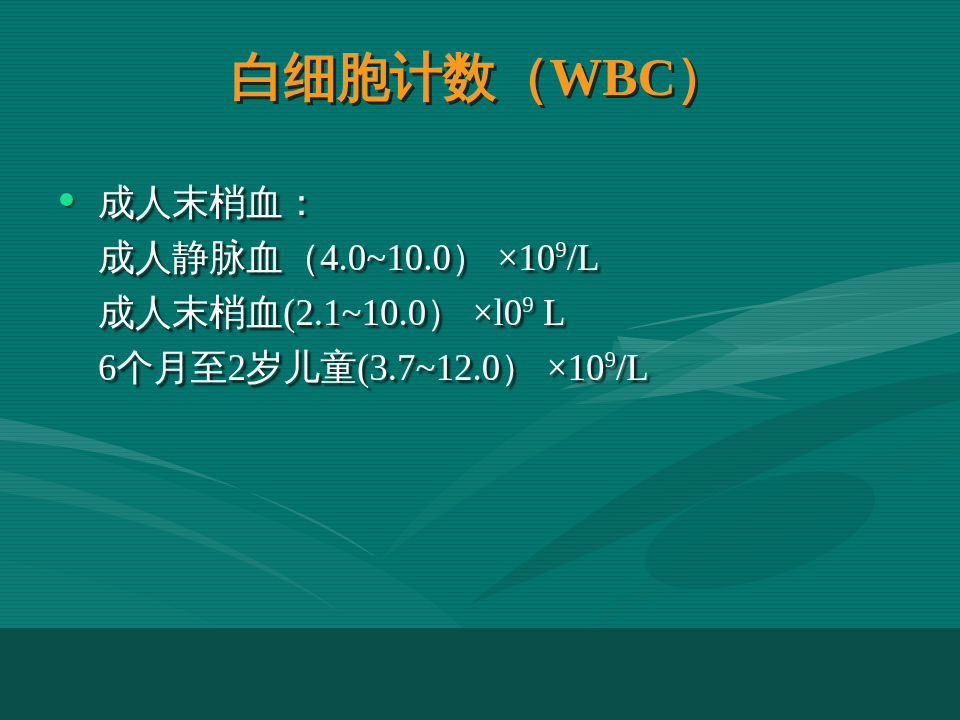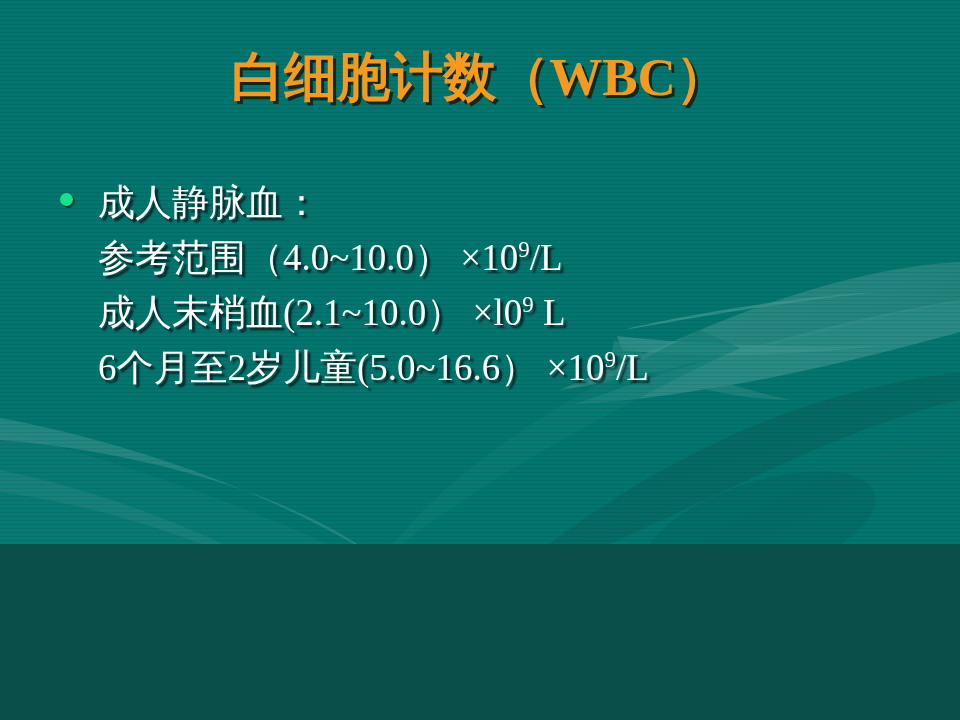--- a/index.html
+++ b/index.html
@@ -4,21 +4,21 @@
 <title>WBC Slide</title>
 <style>
   html, body {
     margin: 0;
     padding: 0;
     background: #0a4f4a;
   }
   #slide {
     position: relative;
     width: 960px;
-    height: 544px;
+    height: 628px;
     overflow: hidden;
     background: #0f172a;
     font-family: "Liberation Serif", "DejaVu Serif", serif;
     -webkit-font-smoothing: antialiased;
   }
 
   
   .bg-base {
     position: absolute;
     inset: 0;
@@ -152,34 +152,34 @@
 
   <div class="bg-scanlines"></div>
 
   <div class="title">白细胞计数（WBC）</div>
 
   <div class="body">
 
 
     <div class="bullet-row">
       <span class="bullet-dot"></span>
-      <span class="ptext">成人静脉血：</span>
+      <span class="ptext">成人末梢血：</span>
     </div>
 
     <div>
 
       <span class="sub">
-        <span>参考范围</span><span class="num">（4.0~10.0）</span>&nbsp;<span class="num">×</span><span class="num">10</span><span class="num sup">9</span><span class="num">/L</span>
+        <span>成人静脉血</span><span class="num">（4.0~10.0）</span>&nbsp;<span class="num">×</span><span class="num">10</span><span class="num sup">9</span><span class="num">/L</span>
       </span>
 
       <span class="sub">
         <span>成人末梢血</span><span class="num">(2.1~10.0）</span>&nbsp;<span class="num">×</span><span class="num">l0</span><span class="num sup">9</span><span class="num"> L</span>
       </span>
 
 
       <span class="sub">
-        <span>6个月至2岁儿童</span><span class="num">(5.0~16.6）</span>&nbsp;<span class="num">×</span><span class="num">10</span><span class="num sup">9</span><span class="num">/L</span>
+        <span>6个月至2岁儿童</span><span class="num">(3.7~12.0）</span>&nbsp;<span class="num">×</span><span class="num">10</span><span class="num sup">9</span><span class="num">/L</span>
       </span>
 
     </div>
   </div>
 
 </div>
 
 </body></html>

